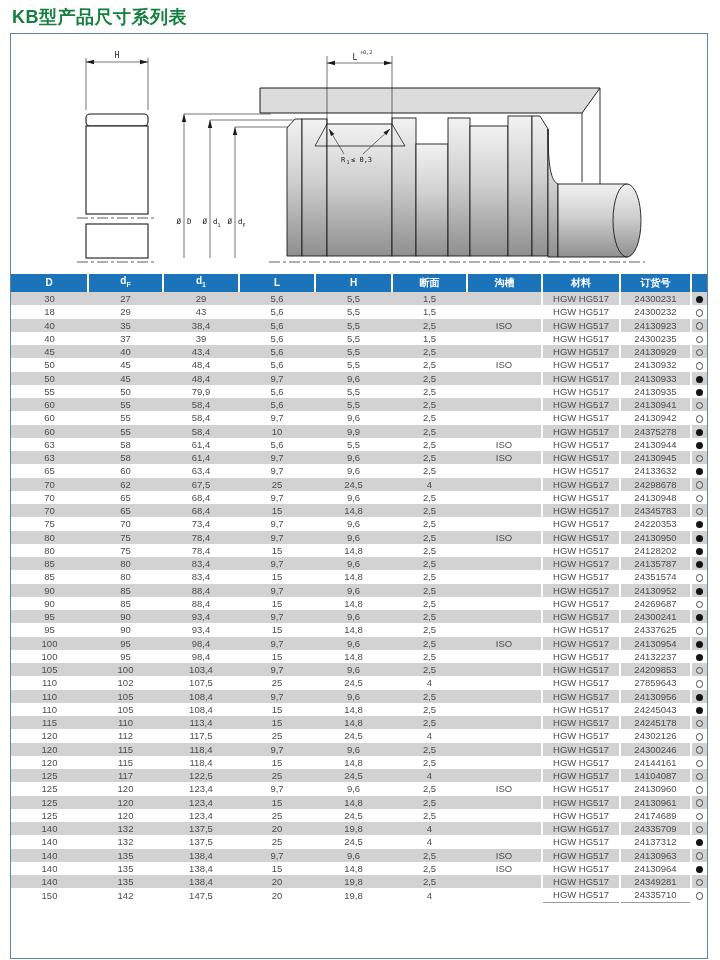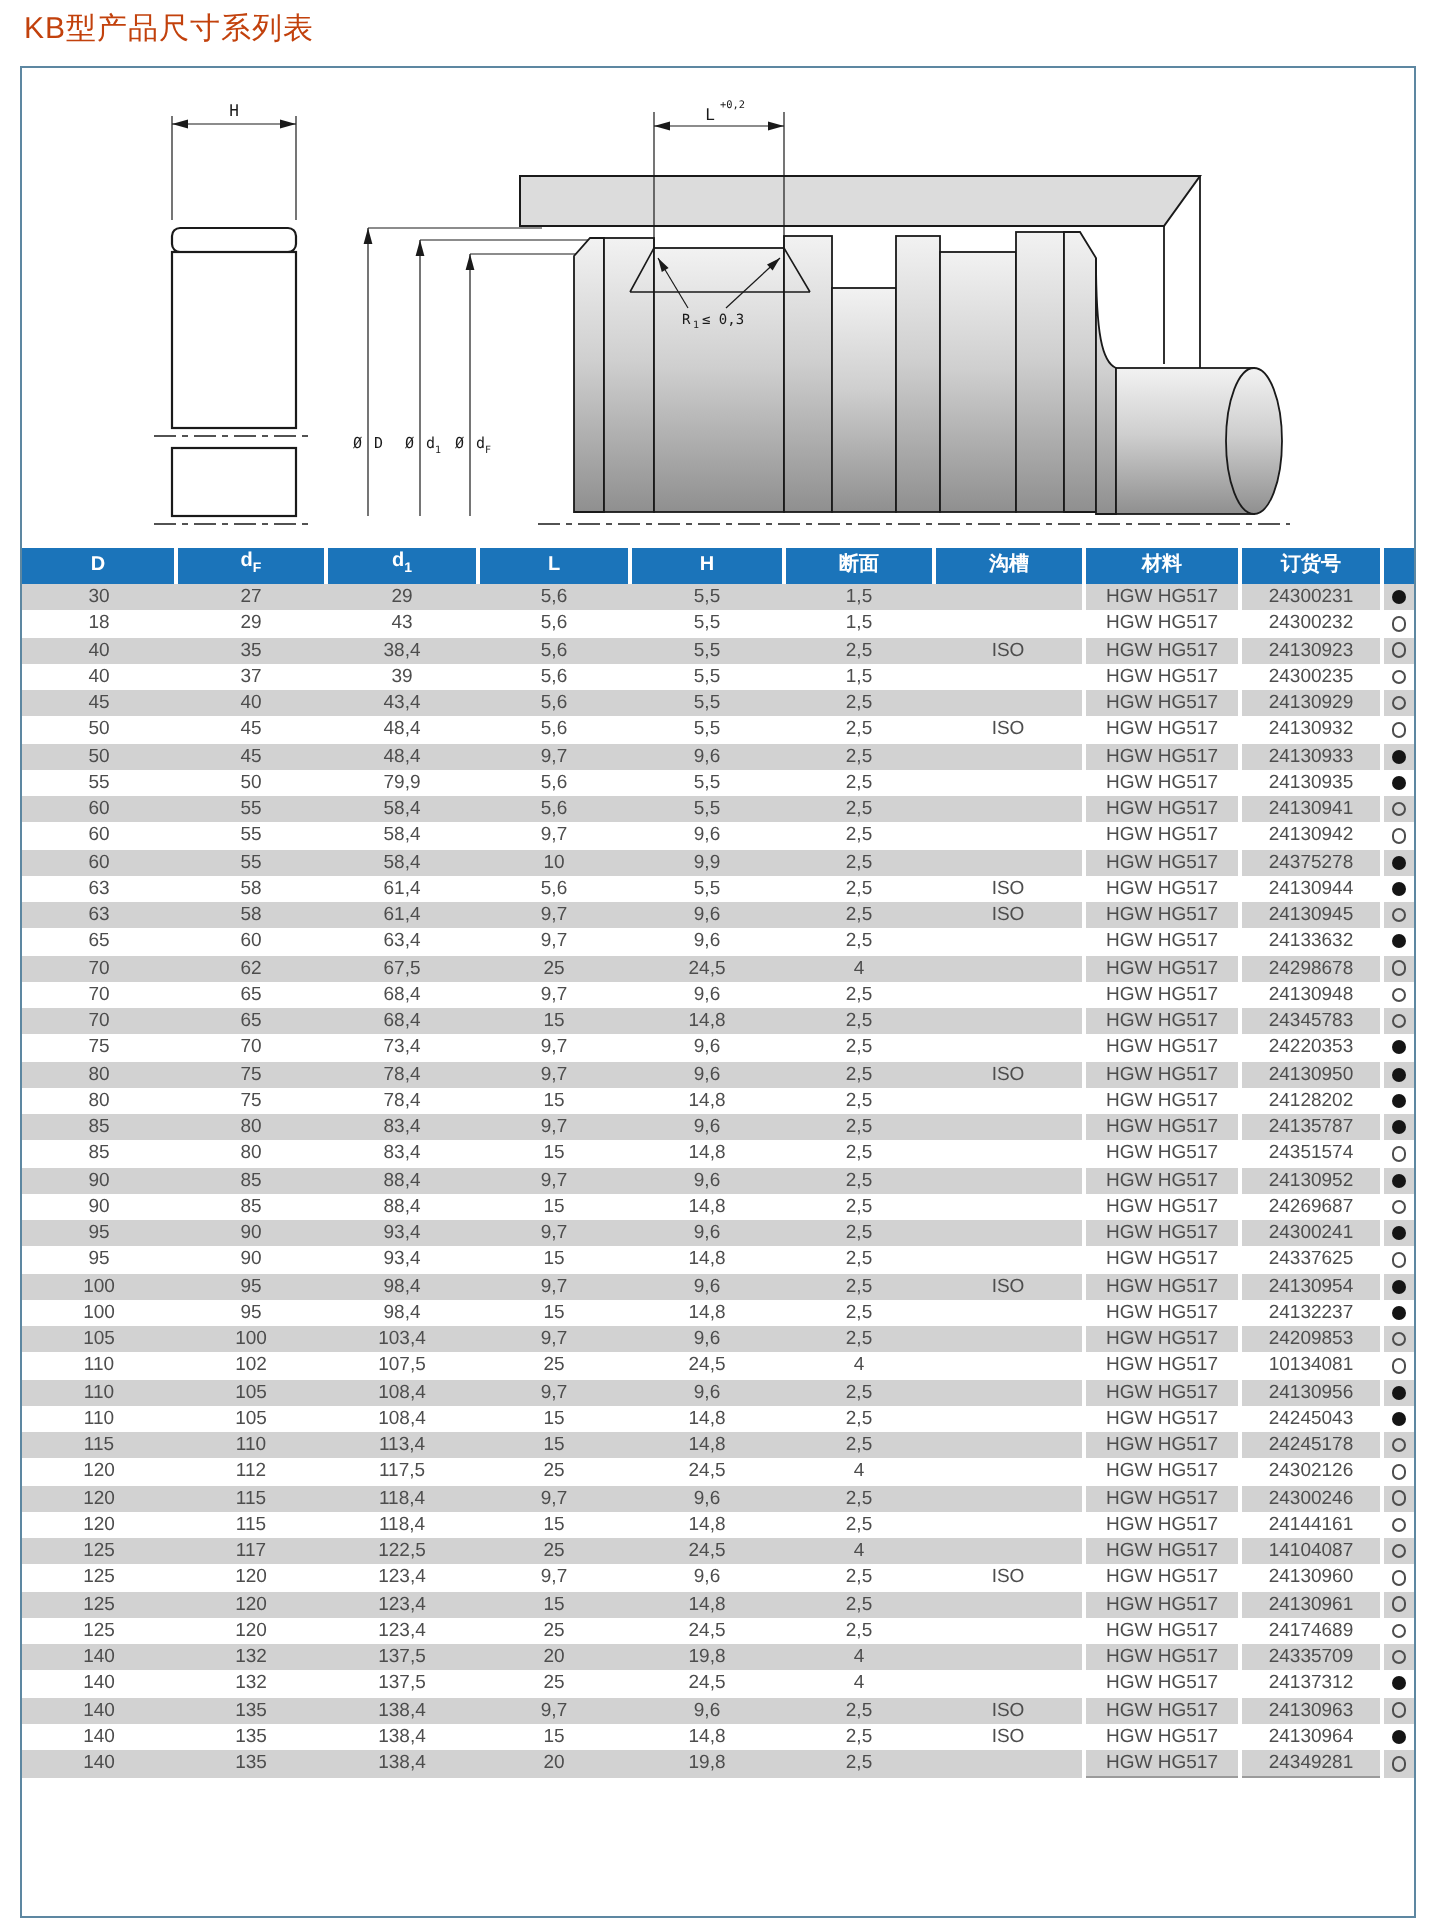--- a/index.html
+++ b/index.html
@@ -2,21 +2,21 @@
 <html><head>
 <meta charset="utf-8">
 <style>
   html,body{margin:0;padding:0;}
   body{
     width:720px;height:960px;overflow:hidden;background:#ffffff;position:relative;
     font-family:"Liberation Sans",sans-serif;
   }
   .page-title{
     position:absolute;left:12px;top:5px;
-    font-size:15px;font-weight:normal;color:#c2410c;letter-spacing:.5px;
+    font-size:18px;font-weight:bold;color:#15803d;letter-spacing:.5px;
   }
   .frame{
     position:absolute;left:10px;top:33px;width:696px;height:924px;
     border:1px solid #5d87a1;background:#fff;
   }
   .drawing{width:696px;height:240px;position:relative;}
   table.dim{
     border-collapse:collapse;table-layout:fixed;width:696px;margin:0;
   }
   thead th{
@@ -525,21 +525,21 @@
         </tr>
         <tr>
           <td>110</td>
           <td>102</td>
           <td>107,5</td>
           <td>25</td>
           <td>24,5</td>
           <td>4</td>
           <td class="sep-r"></td>
           <td class="sep-r">HGW HG517</td>
-          <td class="sep-r">10134081</td>
+          <td class="sep-r">27859643</td>
           <td><span class="dot open"></span></td>
         </tr>
         <tr>
           <td>110</td>
           <td>105</td>
           <td>108,4</td>
           <td>9,7</td>
           <td>9,6</td>
           <td>2,5</td>
           <td class="sep-r"></td>
@@ -708,15 +708,27 @@
           <td>135</td>
           <td>138,4</td>
           <td>20</td>
           <td>19,8</td>
           <td>2,5</td>
           <td class="sep-r"></td>
           <td class="sep-r">HGW HG517</td>
           <td class="sep-r">24349281</td>
           <td><span class="dot open"></span></td>
         </tr>
+        <tr>
+          <td>150</td>
+          <td>142</td>
+          <td>147,5</td>
+          <td>20</td>
+          <td>19,8</td>
+          <td>4</td>
+          <td class="sep-r"></td>
+          <td class="sep-r">HGW HG517</td>
+          <td class="sep-r">24335710</td>
+          <td><span class="dot open"></span></td>
+        </tr>
       </tbody>
   </table>
 </div>
 
 </body></html>

